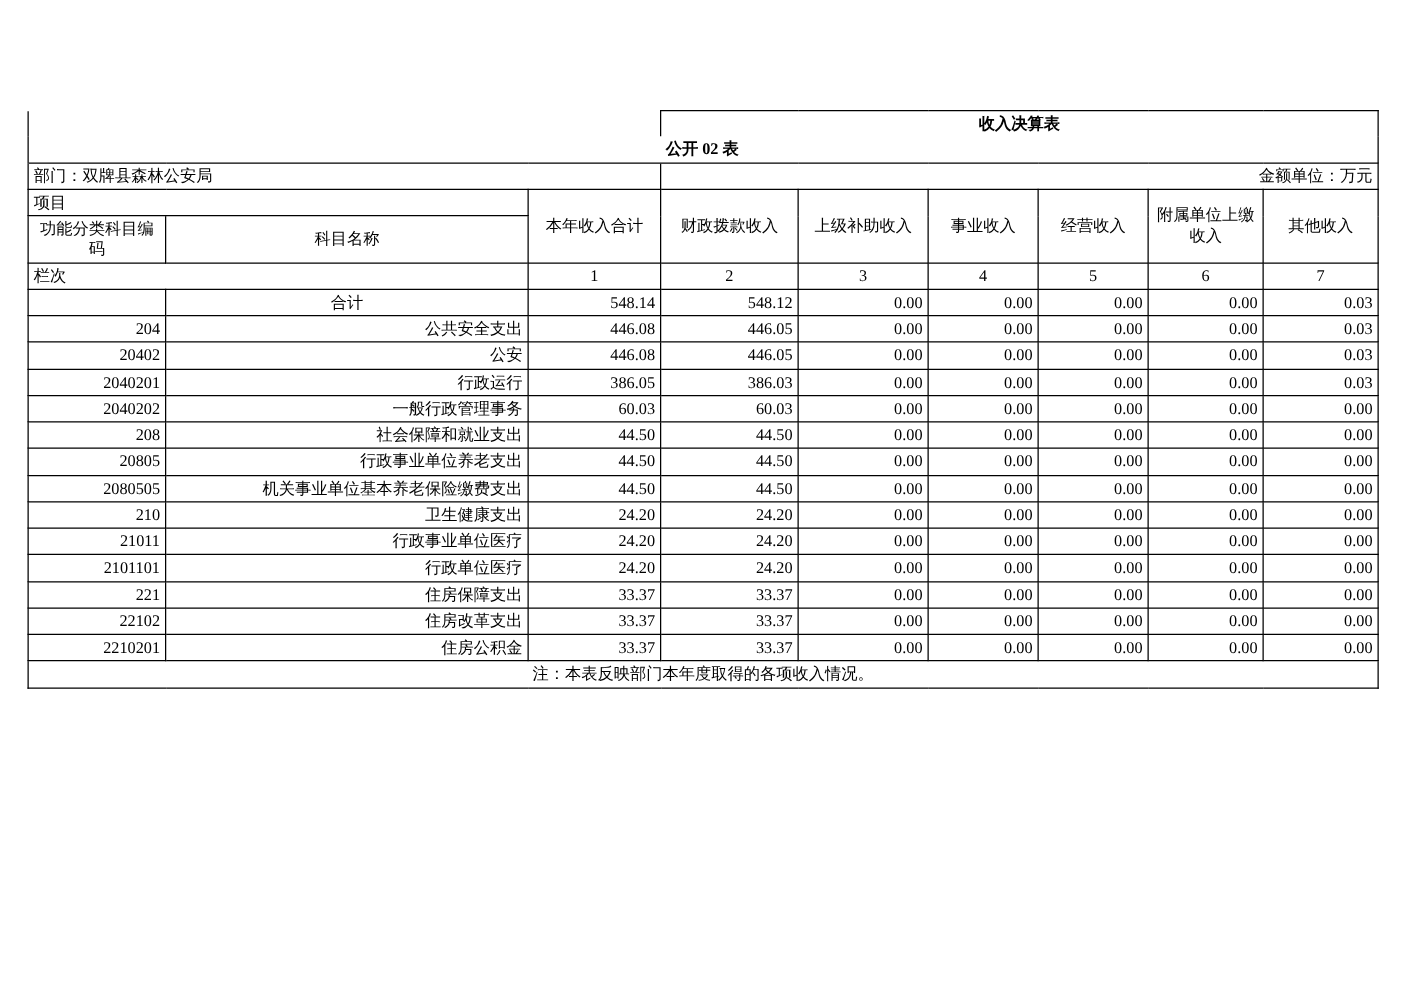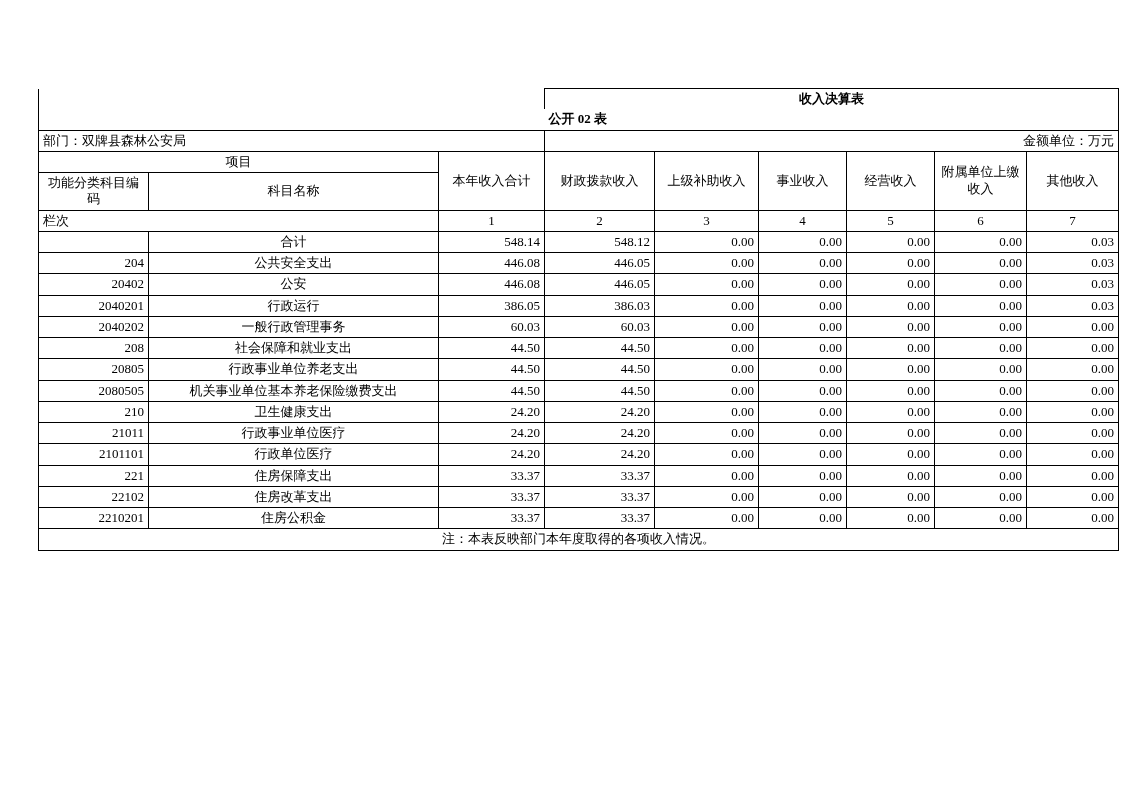--- a/index.html
+++ b/index.html
@@ -9,21 +9,21 @@
   }
   body {
     width: 1122px;
     height: 793px;
     font-family: "Liberation Serif", "DejaVu Serif", serif;
     color: #000000;
     position: relative;
   }
   .page {
     position: absolute;
-    left: 38px;
+    left: 22px;
     top: 88px;
     width: 1080px;
   }
   table.sheet {
     border-collapse: collapse;
     width: 1080px;
     table-layout: fixed;
   }
   table.sheet td {
     border: 1px solid #000000;
@@ -57,39 +57,39 @@
   .dept-cell {
     text-align: left;
     height: 22px;
     margin-left: 40px;
   }
   .unit-cell {
     text-align: right;
     height: 22px;
   }
   .hdr-item {
-    text-align: center;
+    text-align: left;
   }
   .col-head {
     text-align: center;
     height: 46px;
   }
   .lanci {
     text-align: left;
   }
   .num {
     text-align: right;
     padding-right: 10px;
     font-family: "Liberation Serif", "DejaVu Serif", serif;
   }
   .numhead {
     text-align: center;
   }
   .name-cell {
-    text-align: center;
+    text-align: right;
   }
   .code-cell {
     text-align: right;
     padding-left: 6px;
   }
   .total-row td.code-cell,
   .total-row td.name-cell {
     text-align: center;
   }
   .note-cell {

